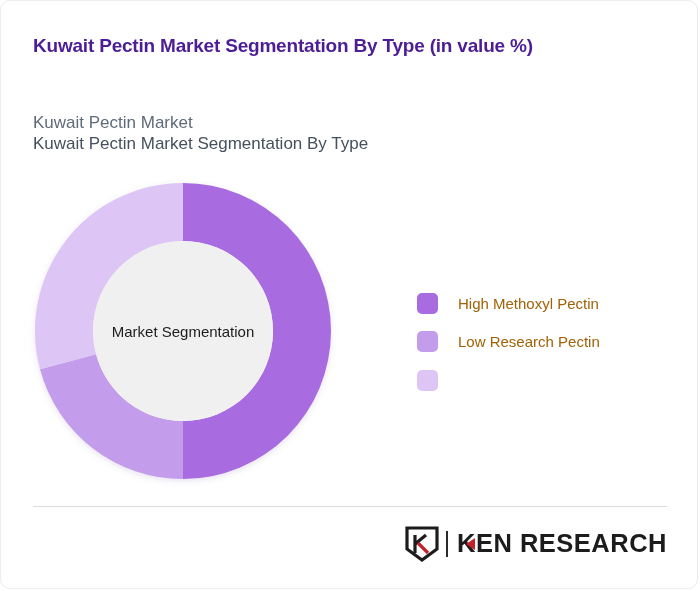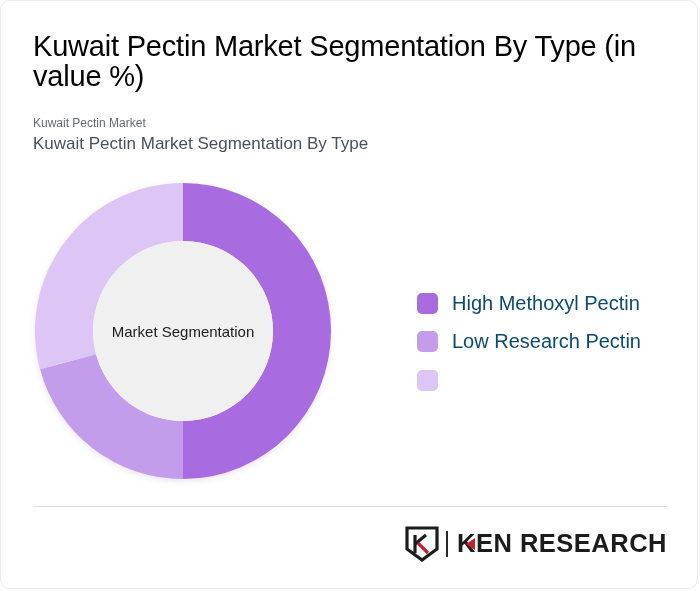--- a/index.html
+++ b/index.html
@@ -21,31 +21,31 @@
     background: #ffffff;
     border: 1px solid #ececec;
     border-radius: 10px;
     overflow: hidden;
   }
   #title {
     position: absolute;
     left: 32px;
     top: 30px;
     width: 632px;
-    font-size: 29px;
-    font-weight: normal;
+    font-size: 19px;
+    font-weight: bold;
     line-height: 30px;
-    color: #000000;
+    color: #4c1d95;
     letter-spacing: -0.2px;
   }
   #sub1 {
     position: absolute;
     left: 32px;
     top: 113px;
-    font-size: 12px;
+    font-size: 17px;
     color: #5f6b7a;
     line-height: 18px;
   }
   #sub2 {
     position: absolute;
     left: 32px;
     top: 134px;
     font-size: 17px;
     color: #46505e;
     line-height: 18px;
@@ -96,23 +96,23 @@
     align-items: center;
     height: 38.5px;
   }
   .legend-swatch {
     width: 21px;
     height: 21px;
     border-radius: 5px;
     flex: 0 0 auto;
   }
   .legend-label {
-    margin-left: 14px;
-    font-size: 20px;
-    color: #0c4a6e;
+    margin-left: 20px;
+    font-size: 15px;
+    color: #a16207;
     white-space: nowrap;
   }
 
   
   #divider {
     position: absolute;
     left: 32px;
     top: 505px;
     width: 634px;
     height: 1px;

